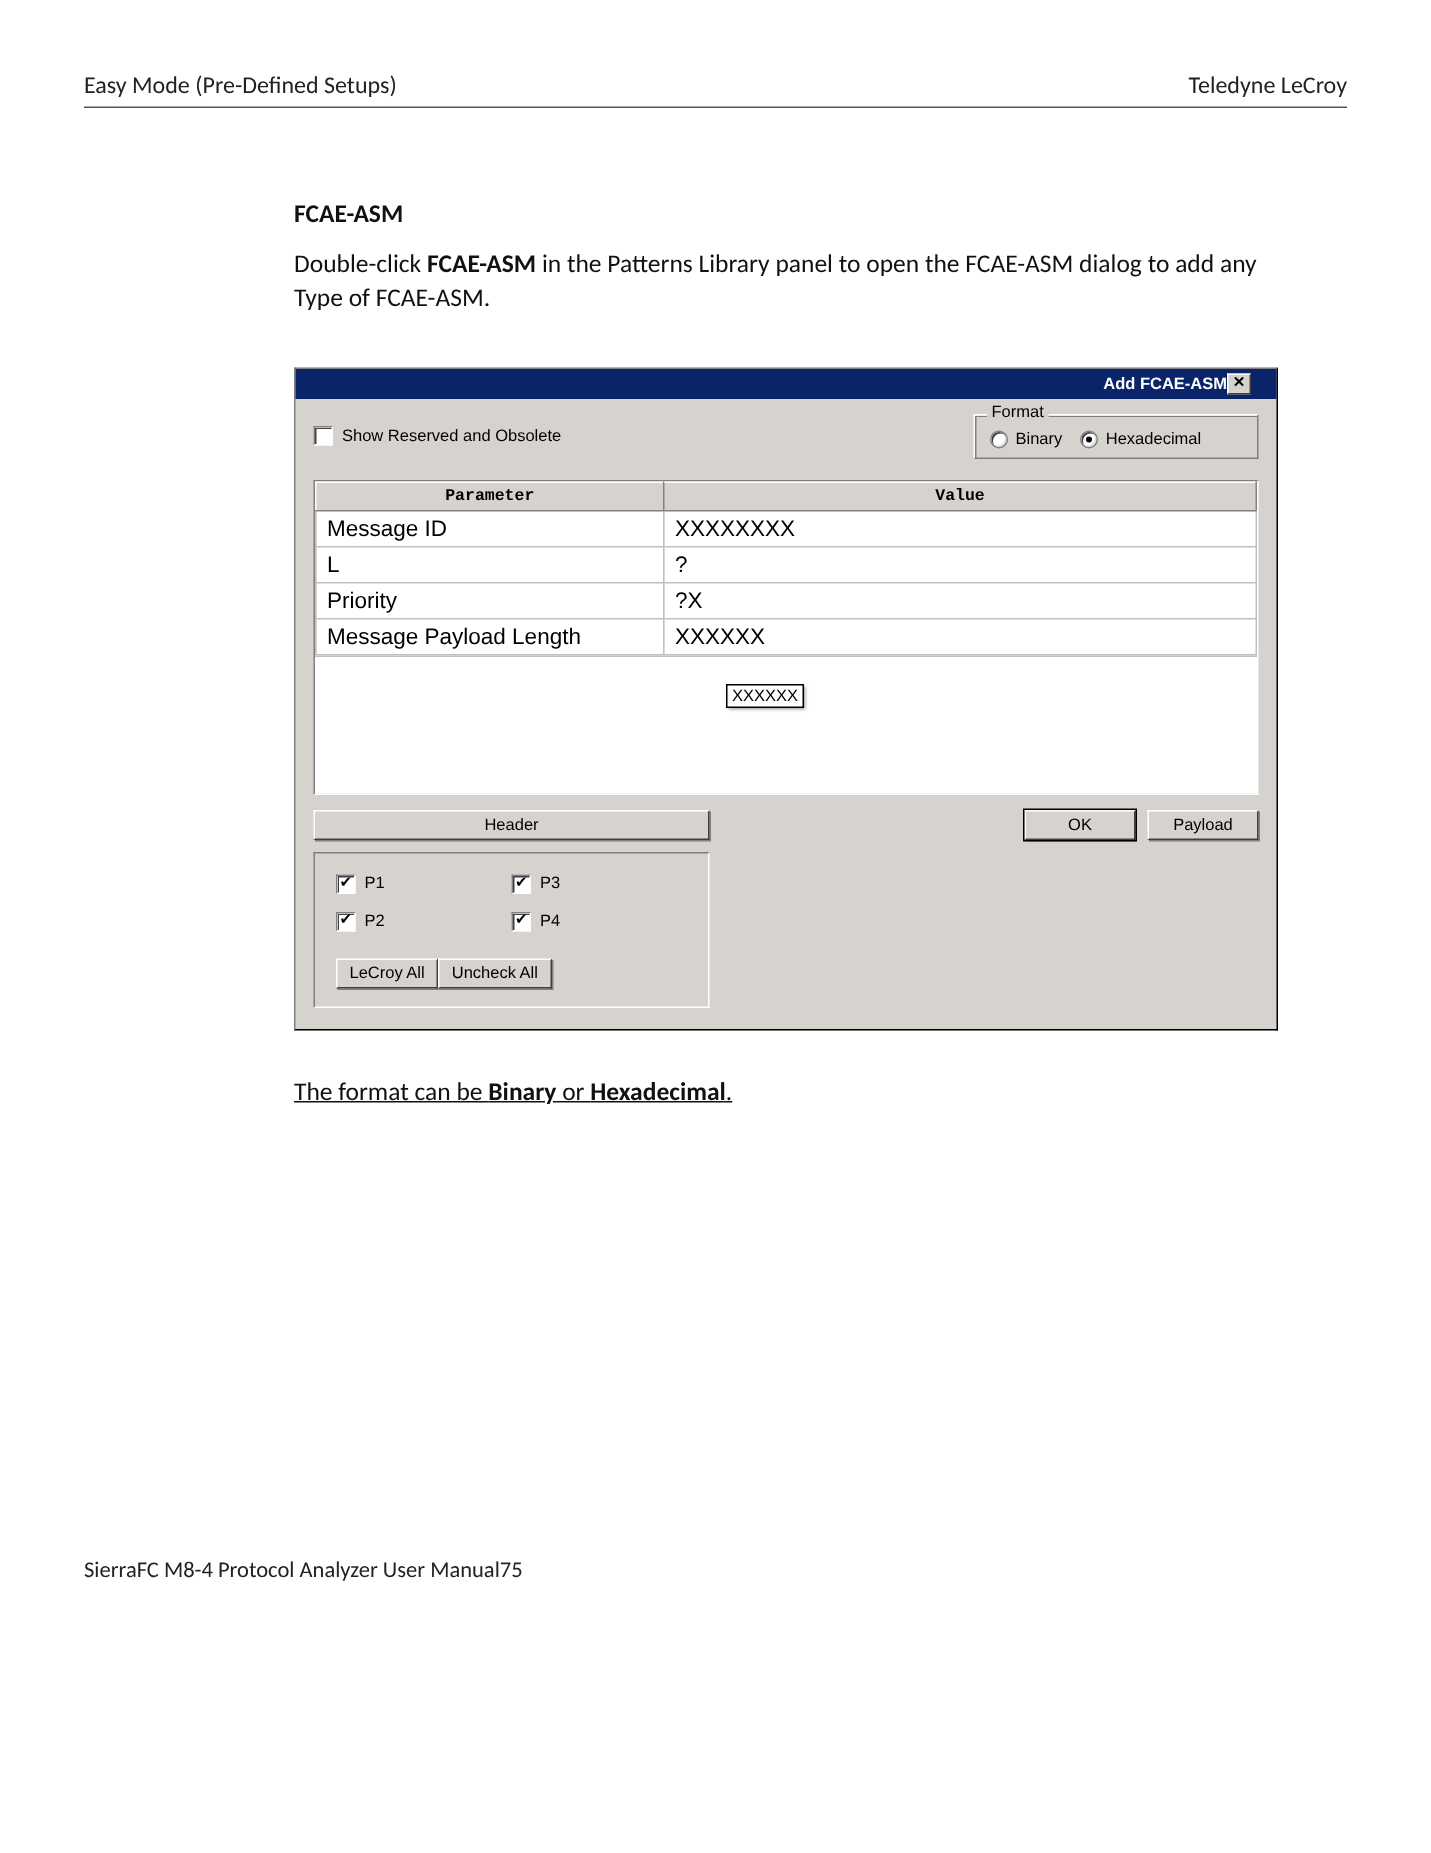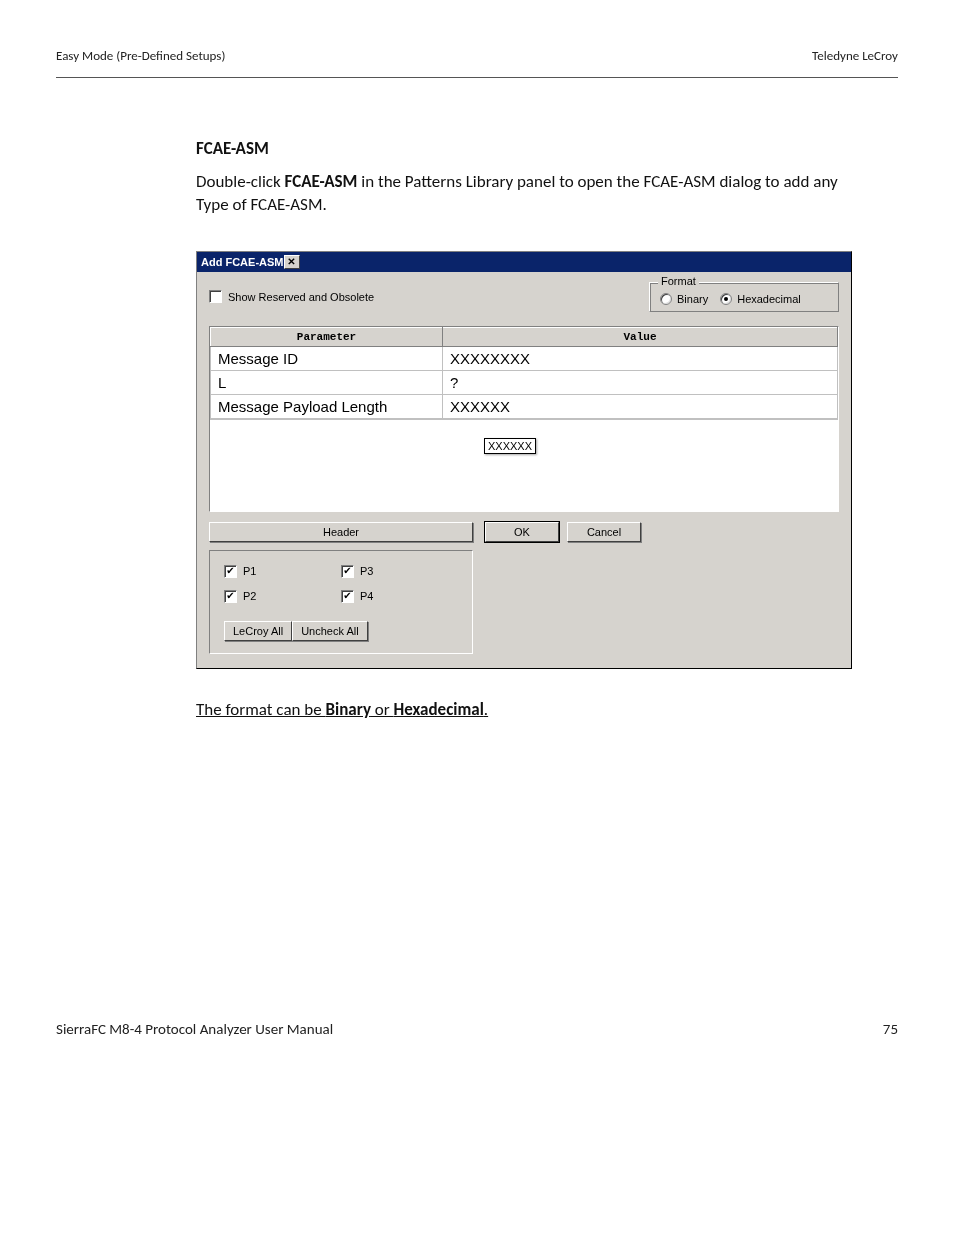--- a/index.html
+++ b/index.html
@@ -9,23 +9,23 @@
     background: #fff;
     color: #111;
     width: 954px;
   }
   .page {
     padding: 48px 56px 40px 56px;
   }
   .header-row {
     display: flex;
     justify-content: space-between;
-    font-size: 13px;
+    font-size: 16px;
     color: #222;
-    padding-bottom: 14px;
+    padding-bottom: 4px;
     border-bottom: 1px solid #555;
     margin-bottom: 60px;
   }
   .content {
     padding-left: 140px;
     padding-right: 30px;
   }
   .section-title {
     font-weight: 700;
     font-size: 17px;
@@ -54,21 +54,21 @@
     font-size: 11px;
     color: #000;
   }
   .titlebar {
     background: #0a246a;
     color: #fff;
     font-weight: 700;
     font-size: 11px;
     padding: 3px 17px 3px 4px;
     display: flex;
-    justify-content: flex-start;
+    justify-content: flex-end;
     align-items: center;
   }
   .close-btn {
     width: 16px; height: 14px;
     background: #d6d3ce;
     border: 1px solid #fff;
     border-right-color: #404040;
     border-bottom-color: #404040;
     display: flex; align-items: center; justify-content: center;
     font-family: Arial; font-size: 10px; font-weight: 700; color: #000;
@@ -168,21 +168,21 @@
     border: 1px solid #000;
     padding: 1px 3px;
     font-family: "MS Sans Serif", Tahoma, Arial;
     font-size: 11px;
     background:#fff;
     box-shadow: 1px 1px 2px rgba(0,0,0,.35);
   }
 
   .lower-row {
     display: flex;
-    justify-content: flex-start;
+    justify-content: space-between;
     align-items: flex-start;
     margin-top: 10px;
     gap: 12px;
   }
   .win-btn {
     background: #d6d3ce;
     border: 1px solid #fff;
     border-right-color: #404040;
     border-bottom-color: #404040;
     box-shadow: 1px 1px 0 #808080;
@@ -210,21 +210,20 @@
     display: grid;
     grid-template-columns: 1fr 1fr;
     row-gap: 12px;
     margin-bottom: 18px;
   }
   .p-btns { display:flex; }
   .p-btns .win-btn { min-width: 66px; padding: 3px 8px; }
 
   .footer-row {
     display:flex;
-    justify-content: space-between;
     font-size: 15px;
     color:#222;
     margin-top: 300px;
     padding: 0 0 0 0;
   }
 </style>
 </head>
 <body>
 
 <div class="page">
@@ -274,20 +273,24 @@
             </tr>
           </thead>
           <tbody>
             <tr>
               <td>Message ID</td>
               <td>XXXXXXXX</td>
             </tr>
             <tr>
               <td>L</td>
               <td>?</td>
+            </tr>
+            <tr>
+              <td>Priority</td>
+              <td>?X</td>
             </tr>
             <tr>
               <td>Message Payload Length</td>
               <td>XXXXXX</td>
             </tr>
           </tbody>
         </table>
         <div class="edit-zone">
           <span class="edit-field">XXXXXX</span>
         </div>
@@ -316,21 +319,21 @@
                 </label>
               </div>
               <div class="p-btns">
                 <div class="win-btn">LeCroy All</div>
                 <div class="win-btn">Uncheck All</div>
               </div>
             </div>
           </div>
           <div class="btn-row-right">
             <div class="win-btn default">OK</div>
-            <div class="win-btn">Cancel</div>
+            <div class="win-btn">Payload</div>
           </div>
         </div>
       </div>
     </div>
 
     <div class="caption-text">
       <span>The format can be </span><strong>Binary</strong><span> or </span><strong>Hexadecimal</strong><span>.</span>
     </div>
   </div>
 

